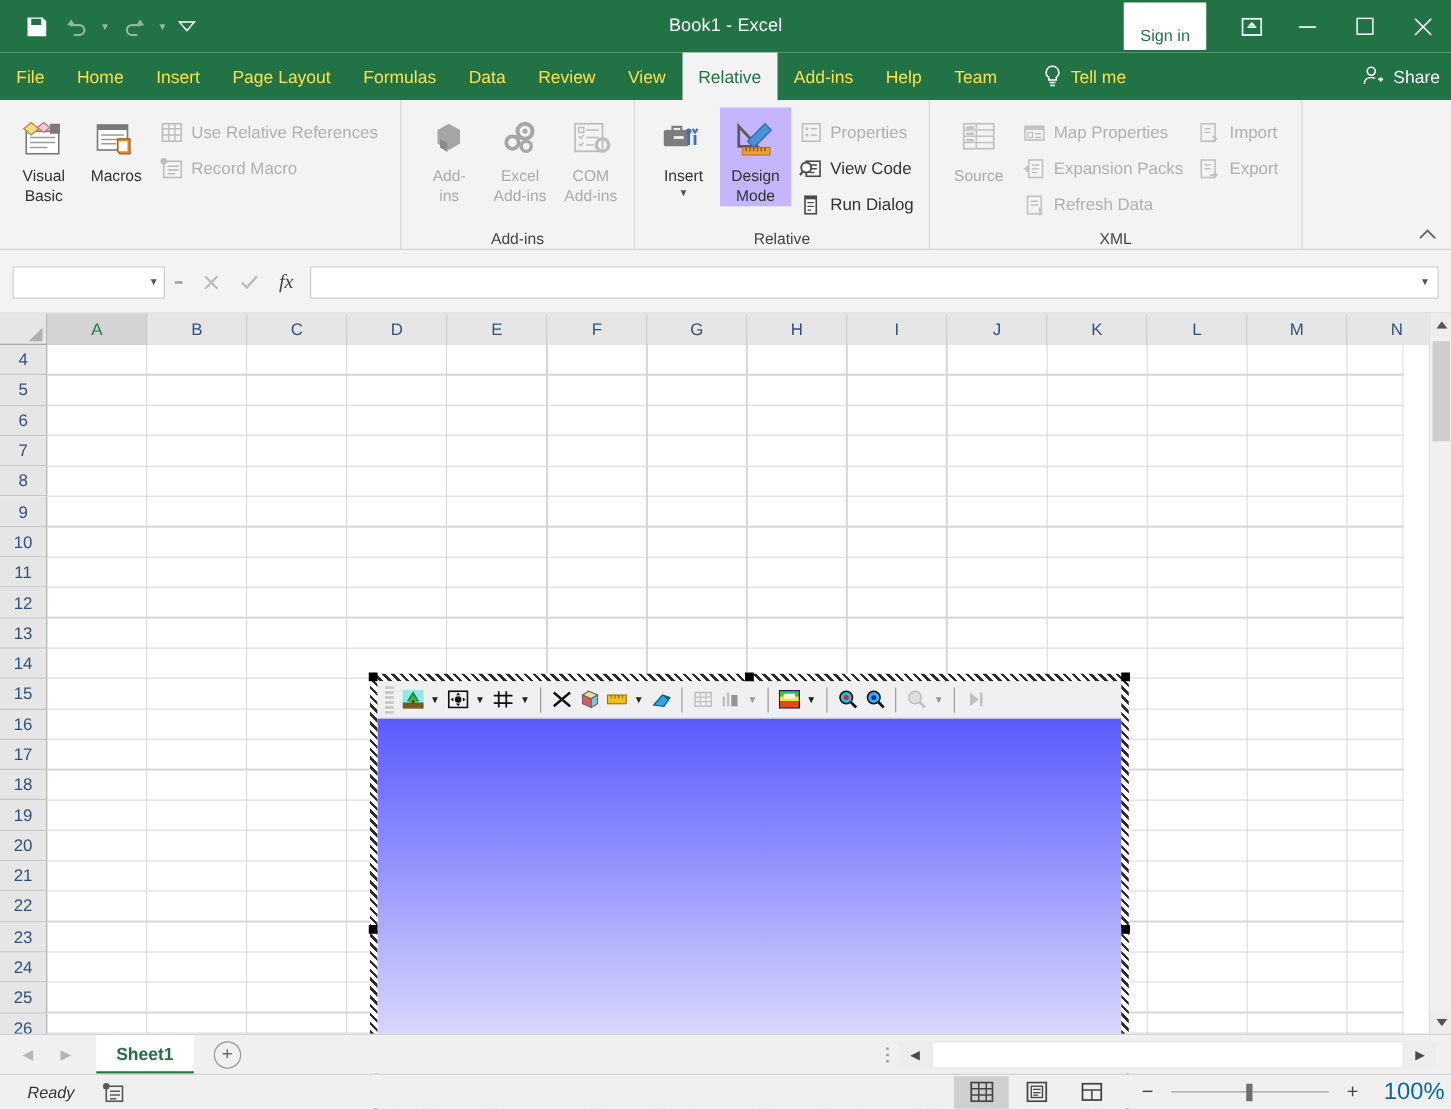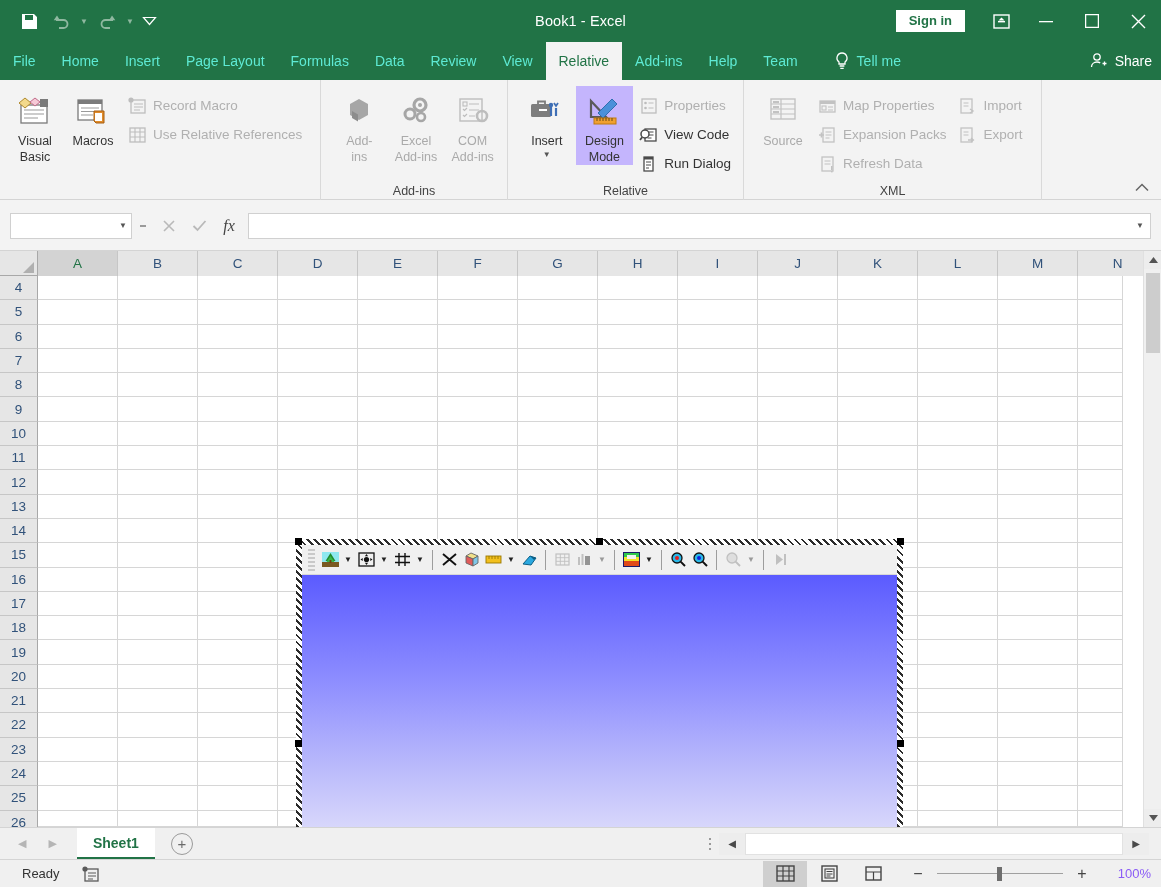--- a/index.html
+++ b/index.html
@@ -31,33 +31,33 @@
   .win-title {
     position: absolute; left: 0; top: 0; width: 1161px; height: 42px;
     display: flex; align-items: center; justify-content: center;
     color: #ffffff; font-size: 14.5px; letter-spacing: .1px;
     pointer-events: none;
   }
 
   .win-right { position: absolute; right: 0; top: 0; height: 42px; display: flex; align-items: center; }
   .signin {
     background: #ffffff; color: #217346; font-size: 13px;
-    padding: 4px 13px 5px 13px; margin-right: 14px; line-height: 1; font-weight: bold;
+    padding: 20px 13px 5px 13px; margin-right: 14px; line-height: 1;
   }
   .ribbonopt { width: 44px; height: 42px; display: flex; align-items: center; justify-content: center; color: #fff; }
   .wbtn { width: 46px; height: 42px; display: flex; align-items: center; justify-content: center; color: #ffffff; }
 
   
   .tabs {
     position: absolute; left: 0; top: 42px; width: 1161px; height: 38px;
     background: #217346; display: flex; align-items: flex-start;
   }
   .tab {
     height: 38px; padding: 0 13px; display: flex; align-items: center;
-    color: #5eead4; font-size: 14px; white-space: nowrap;
+    color: #fde047; font-size: 14px; white-space: nowrap;
   }
   .tab.active { background: #f3f3f3; color: #217346; }
   .tab.tellme-tab { padding-left: 24px; }
   .tellme-bulb { margin-right: 8px; display: flex; align-items: center; }
   .tabs-right { margin-left: auto; display: flex; align-items: center; height: 38px; padding-right: 1px; }
   .share { display: flex; align-items: center; gap: 7px; color: #fff; font-size: 14px; padding: 0 8px; }
 
   
   .ribbon {
     position: absolute; left: 0; top: 80px; width: 1161px; height: 120px;
@@ -210,31 +210,31 @@
   .hs-track { flex: 1; height: 22px; background: #ffffff; border: 1px solid #e2e2e2; }
   .hs-gap { width: 12px; }
 
   
   .statusbar {
     position: absolute; left: 0; top: 859px; width: 1161px; height: 28px;
     background: #f0f0f0; border-top: 1px solid #d4d4d4;
     display: flex; align-items: center; padding: 0 10px;
     font-size: 13px; color: #333;
   }
-  .st-ready { margin-left: 12px; }
+  .st-ready { margin-left: 12px; font-style: italic; }
   .st-recico { margin-left: 22px; display: flex; align-items: center; }
   .st-right { margin-left: auto; display: flex; align-items: center; gap: 0; }
   .viewbtn { width: 44px; height: 26px; display: flex; align-items: center; justify-content: center; color: #444; }
   .viewbtn.active { background: #cfcfcf; }
   .zoomctl { display: flex; align-items: center; gap: 10px; margin-left: 14px; }
   .zm { width: 18px; text-align: center; font-size: 16px; color: #444; line-height: 1; }
   .zslider { position: relative; width: 126px; height: 16px; display: flex; align-items: center; }
   .zslider .track { width: 100%; height: 1px; background: #a0a0a0; }
   .zslider .thumb { position: absolute; left: 60px; top: 1px; width: 5px; height: 14px; background: #6e6e6e; }
-  .zlabel { width: 44px; text-align: right; font-size: 13px; color: #8b5cf6; margin-left: 6px; }
+  .zlabel { width: 44px; text-align: right; font-size: 19px; color: #0369a1; margin-left: 6px; }
 </style>
 </head>
 <body>
 
 <div class="app">
 
   <div class="titlebar">
     <div class="qat">
       <div class="qat-btn">
         <svg width="17" height="17" viewBox="0 0 17 17">
@@ -353,35 +353,35 @@
               <path d="M21 16h10v12H23l-2-2z" fill="#e08b2b" stroke="#a85f10" stroke-width="1"></path>
               <rect x="22" y="18" width="7" height="8" fill="#fff"></rect>
             </svg>
           </span>
           <span class="lbl">Macros</span>
         </div>
         <div class="smallcol">
           <div class="smallbtn dis">
             <span class="ico">
               <svg width="19" height="18" viewBox="0 0 19 18">
+                  <rect x="2" y="2" width="15" height="14" fill="none" stroke="#bdbdbd" stroke-width="1.3"></rect>
+                  <path stroke="#bdbdbd" stroke-width="1.1" d="M2 6h15M7 2v14M12 2v14M2 11h15"></path>
+                </svg>
+            </span>
+            <span class="lbl">Use Relative References</span>
+          </div>
+          <div class="smallbtn dis">
+            <span class="ico">
+              <svg width="19" height="18" viewBox="0 0 19 18">
                   <rect x="3" y="3" width="14" height="13" fill="none" stroke="#bdbdbd" stroke-width="1.3"></rect>
                   <circle cx="3" cy="3" r="2.6" fill="#bdbdbd"></circle>
                   <path stroke="#bdbdbd" stroke-width="1.2" d="M6 7h9M6 10h9M6 13h6"></path>
                 </svg>
             </span>
             <span class="lbl">Record Macro</span>
-          </div>
-          <div class="smallbtn dis">
-            <span class="ico">
-              <svg width="19" height="18" viewBox="0 0 19 18">
-                  <rect x="2" y="2" width="15" height="14" fill="none" stroke="#bdbdbd" stroke-width="1.3"></rect>
-                  <path stroke="#bdbdbd" stroke-width="1.1" d="M2 6h15M7 2v14M12 2v14M2 11h15"></path>
-                </svg>
-            </span>
-            <span class="lbl">Use Relative References</span>
           </div>
         </div>
       </div>
     </div>
 
     <div class="rgroup" style="width:187px">
       <div class="rgroup-body" style="padding-left:10px">
         <div class="bigbtn dis">
           <span class="ico">
             <svg width="40" height="34" viewBox="0 0 40 34">

